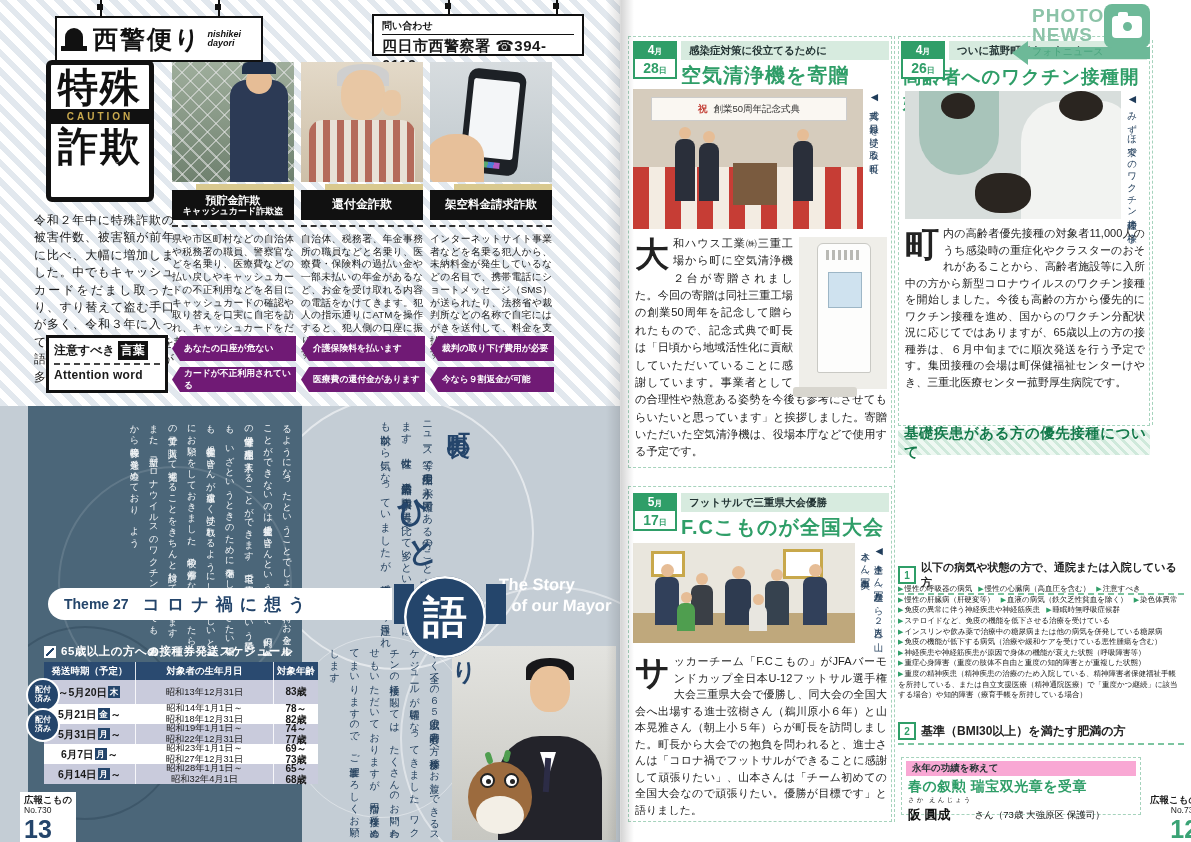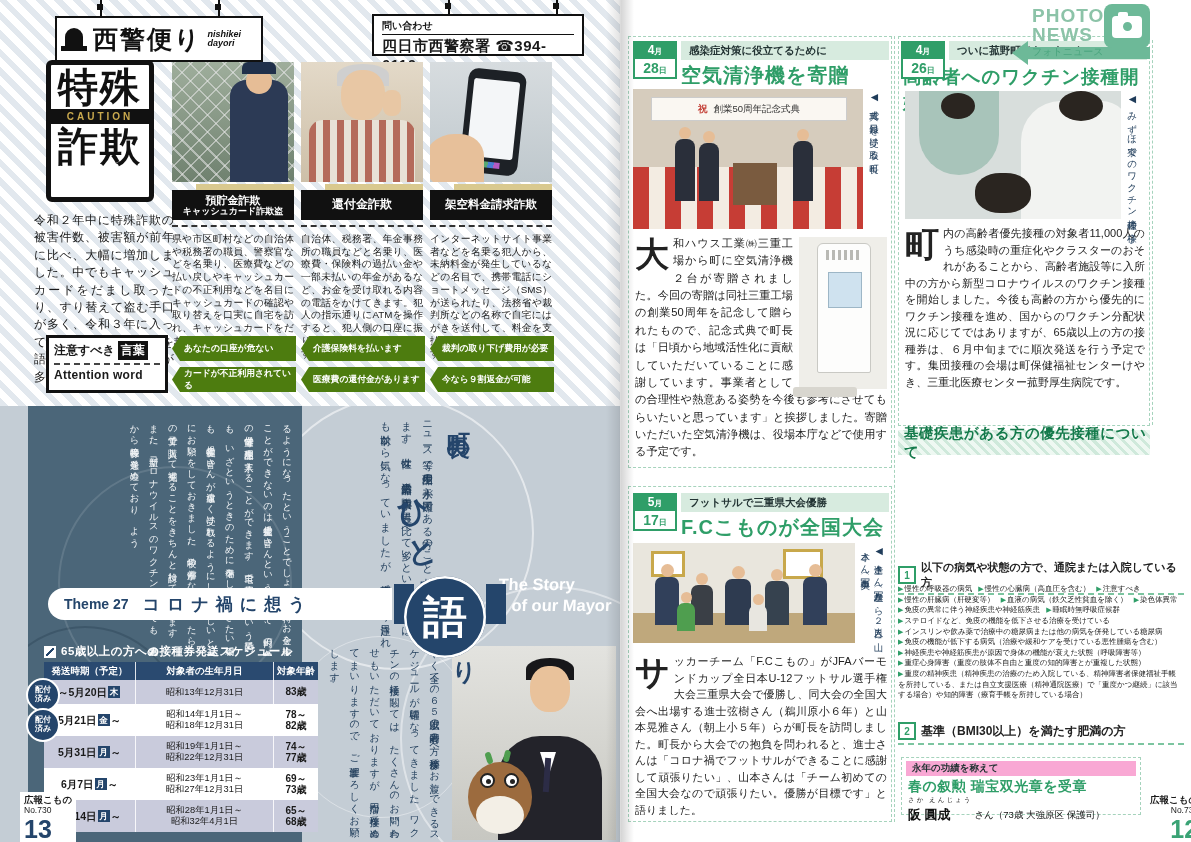--- a/index.html
+++ b/index.html
@@ -38,21 +38,21 @@
     display:flex;flex-direction:column;justify-content:center;min-height:30px;line-height:1.15;}
   .cap-l1{font-size:11px;} .cap-l2{font-size:9px;}
   .fbody{font-size:9.8px;line-height:1.3;text-align:justify;border-top:2px dashed #333;
     margin-top:5px;padding-top:6px;}
   .attn-box{left:46px;top:335px;width:122px;height:58px;background:#fff;border:3px solid #111;
     box-sizing:border-box;padding:3px 5px;}
   .attn-row1{display:flex;align-items:center;gap:3px;border-bottom:2px dashed #444;padding-bottom:3px;}
   .attn-jp1{font-size:12px;font-weight:900;}
   .attn-jp2{font-size:12px;font-weight:900;background:#111;color:#fff;padding:1px 3px;}
   .attn-en{font-size:12px;font-weight:900;margin-top:3px;letter-spacing:0.3px;}
-  .bubble{width:124px;height:25px;background:#4d7c0f;color:#fff;font-size:8.8px;font-weight:bold;
+  .bubble{width:124px;height:25px;background:#701a75;color:#fff;font-size:8.8px;font-weight:bold;
     display:flex;align-items:center;padding-left:12px;box-sizing:border-box;
     clip-path:polygon(8px 0,100% 0,100% 100%,8px 100%,0 50%);}
 
   
   .ph-fence{background:linear-gradient(#9fae9c,#6f816f);}
   .fence-mesh{position:absolute;inset:0;background:
     repeating-linear-gradient(45deg,rgba(230,230,230,.55) 0 1.5px,transparent 1.5px 12px),
     repeating-linear-gradient(-45deg,rgba(230,230,230,.55) 0 1.5px,transparent 1.5px 12px);}
   .officer{position:absolute;right:6px;top:18px;width:58px;height:110px;background:#2c3a55;border-radius:16px 16px 0 0;}
   .officer-head{position:absolute;right:22px;top:6px;width:26px;height:26px;background:#e6bd96;border-radius:50%;}
@@ -101,21 +101,21 @@
     background:linear-gradient(135deg,transparent 40%,#24456b 40% 60%,transparent 60%);}
   .sched-title-text{font-size:11.5px;font-weight:bold;color:#fff;letter-spacing:0.5px;}
   .sched{left:44px;top:662px;width:274px;z-index:2;font-size:10px;}
   .srow{display:flex;align-items:stretch;}
   .shead{background:#2a4a70;color:#fff;font-weight:bold;height:18px;}
   .shead .scell{display:flex;align-items:center;justify-content:center;font-size:9.5px;}
   .scell{box-sizing:border-box;border-right:1px solid rgba(255,255,255,.85);
     display:flex;flex-direction:column;align-items:center;justify-content:center;line-height:1.15;}
   .c1{width:92px;} .c2{width:138px;} .c3{width:44px;border-right:none;}
   .row-a{background:#c9cbdc;} .row-b{background:#fff;}
-  .r-h24{height:24px;} .r-h28{height:32px;}
+  .r-h24{height:24px;} .r-h28{height:20px;}
   .speriod{font-size:10.5px;font-weight:bold;display:flex;flex-direction:row;align-items:center;gap:1px;}
   .wd{display:inline-block;width:12px;height:12px;background:#24456b;color:#fff;font-size:8.5px;
     line-height:12px;text-align:center;font-weight:bold;}
   .sbirth{font-size:9.3px;} .sage{font-size:10px;font-weight:bold;}
   .badge{width:34px;height:34px;background:#24456b;border:2px solid #fff;border-radius:50%;color:#fff;
     font-size:8px;font-weight:bold;display:flex;flex-direction:column;align-items:center;justify-content:center;
     line-height:1.1;z-index:3;box-sizing:border-box;}
   .mayor-photo{left:452px;top:646px;width:164px;height:194px;background:linear-gradient(#e3e3df,#c7c7c1);
     overflow:hidden;z-index:2;}
   .suit{position:absolute;right:14px;bottom:0;width:104px;height:104px;background:#23232a;border-radius:42px 42px 0 0;}

